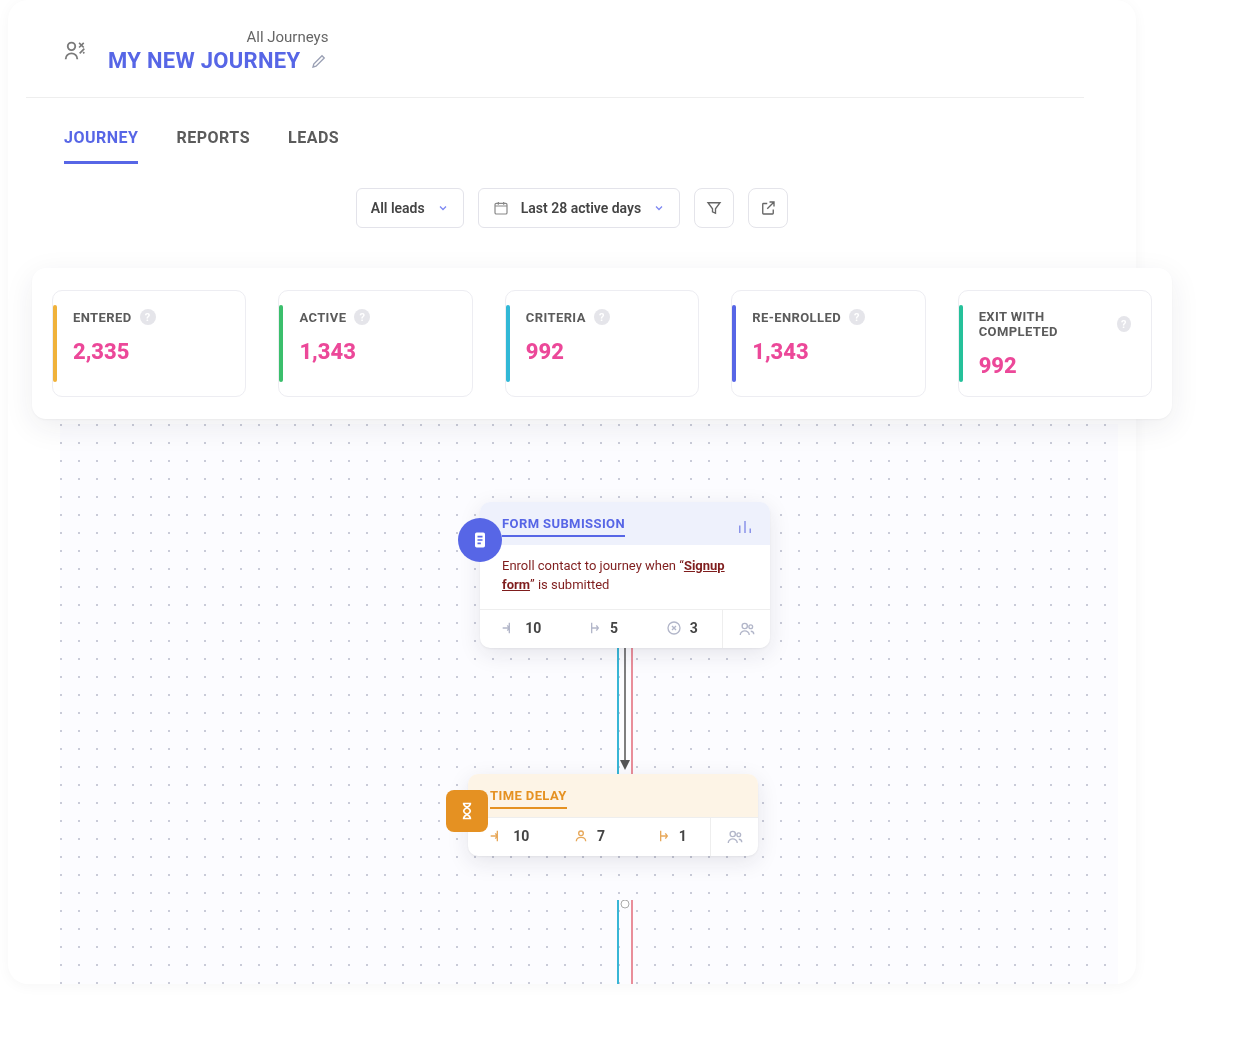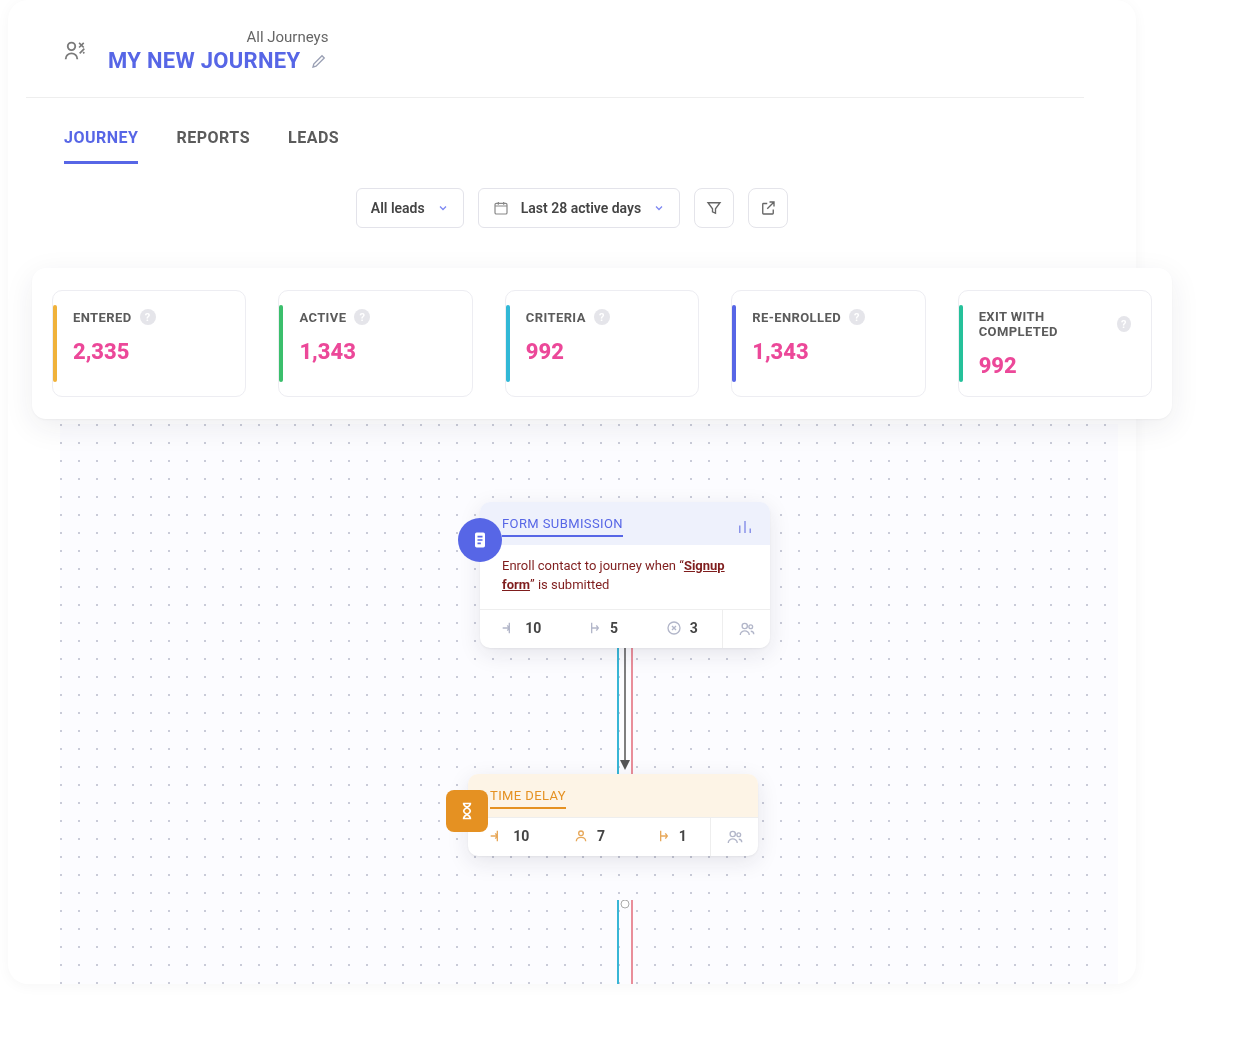--- a/index.html
+++ b/index.html
@@ -198,21 +198,21 @@
   }
   .node-badge.square { border-radius:8px; width:42px;height:42px; }
   .node-head {
     padding: 14px 16px 8px 22px;
     border-radius:10px 10px 0 0;
     display:flex;align-items:center;justify-content:space-between;
   }
   .node-head .title-line {
     display:inline-block;
     font-size:13px;
-    font-weight:400;
+    font-weight:700;
     letter-spacing:0.4px;
     padding-bottom:4px;
   }
   .node.blue .node-head { background:#eef1fc; }
   .node.blue .title-line { color:#5766e6; border-bottom:2px solid #5766e6; }
   .node.blue .node-badge { background:#5766e6; }
   .node.orange .node-head { background:#fdf4e6; }
   .node.orange .title-line { color:#e59122; border-bottom:2px solid #e59122; }
   .node.orange .node-badge { background:#e59122; }
   .node-body {

